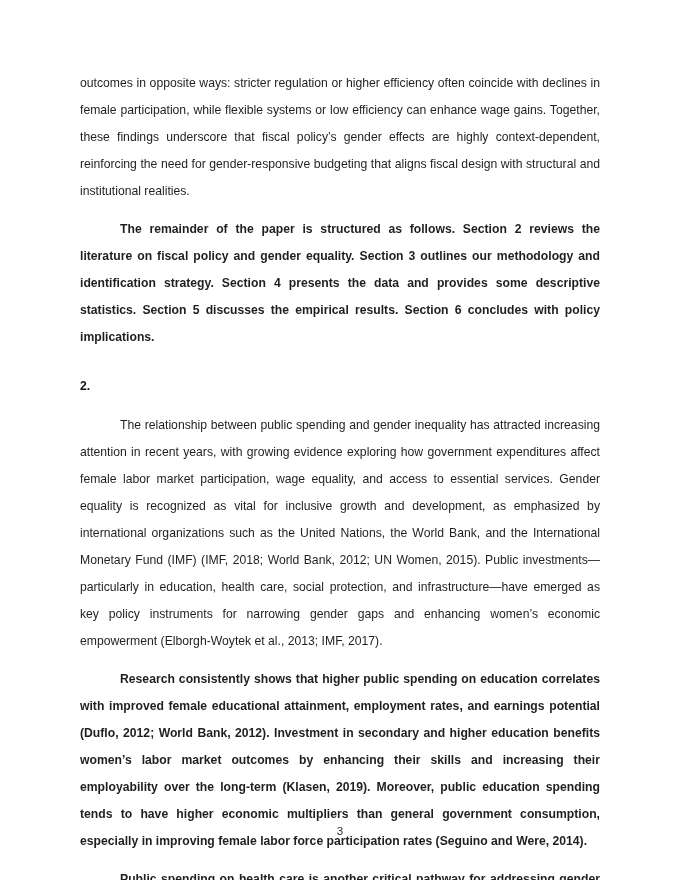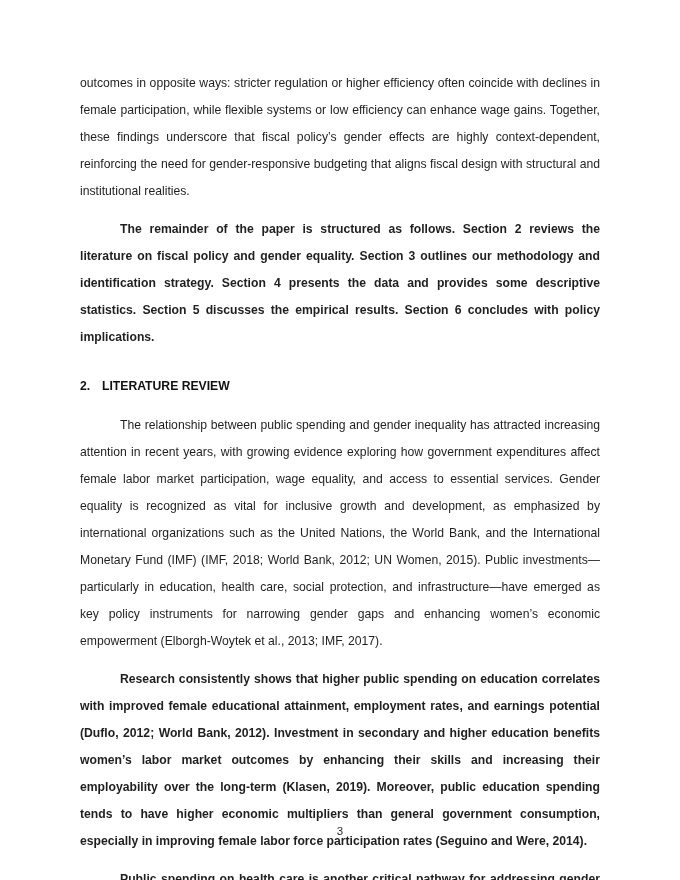--- a/index.html
+++ b/index.html
@@ -73,21 +73,20 @@
 <div class="page">
 
   <div class="content">
 
     <p class="body-par">outcomes in opposite ways: stricter regulation or higher efficiency often coincide with declines in female participation, while flexible systems or low efficiency can enhance wage gains. Together, these findings underscore that fiscal policy’s gender effects are highly context-dependent, reinforcing the need for gender-responsive budgeting that aligns fiscal design with structural and institutional realities.</p>
 
     <p class="body-par indent spaced-before">The remainder of the paper is structured as follows. Section 2 reviews the literature on fiscal policy and gender equality. Section 3 outlines our methodology and identification strategy. Section 4 presents the data and provides some descriptive statistics. Section 5 discusses the empirical results. Section 6 concludes with policy implications.</p>
 
     <h2 class="section-heading">
       <span class="num">2.</span>
-      <span>LITERATURE REVIEW</span>
     </h2>
 
     <p class="body-par indent">The relationship between public spending and gender inequality has attracted increasing attention in recent years, with growing evidence exploring how government expenditures affect female labor market participation, wage equality, and access to essential services. Gender equality is recognized as vital for inclusive growth and development, as emphasized by international organizations such as the United Nations, the World Bank, and the International Monetary Fund (IMF) (IMF, 2018; World Bank, 2012; UN Women, 2015). Public investments—particularly in education, health care, social protection, and infrastructure—have emerged as key policy instruments for narrowing gender gaps and enhancing women’s economic empowerment (Elborgh-Woytek et al., 2013; IMF, 2017).</p>
 
     <p class="body-par indent spaced-before">Research consistently shows that higher public spending on education correlates with improved female educational attainment, employment rates, and earnings potential (Duflo, 2012; World Bank, 2012). Investment in secondary and higher education benefits women’s labor market outcomes by enhancing their skills and increasing their employability over the long-term (Klasen, 2019).  Moreover, public education spending tends to have higher economic multipliers than general government consumption, especially in improving female labor force participation rates (Seguino and Were, 2014).</p>
 
     <p class="body-par indent spaced-before">Public spending on health care is another critical pathway for addressing gender disparities. Government expenditures on maternal and reproductive health care significantly influence women’s health outcomes, workforce participation, and overall economic productivity (Elborgh-Woytek et al., 2013; Gonzales et al., 2015). Enhanced health care access allows women to participate more consistently in the labor market, reducing employment gender gaps. Furthermore, improved health services contribute to intergenerational benefits, fostering</p>
 
   </div>
 

